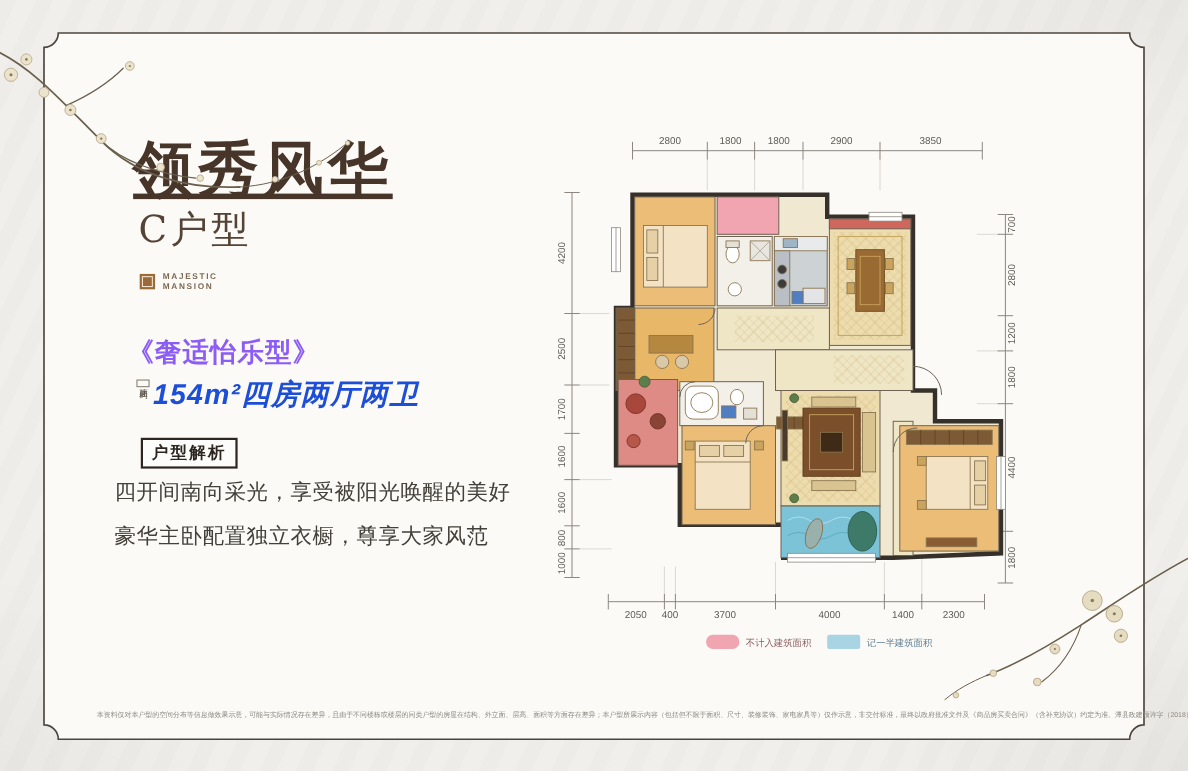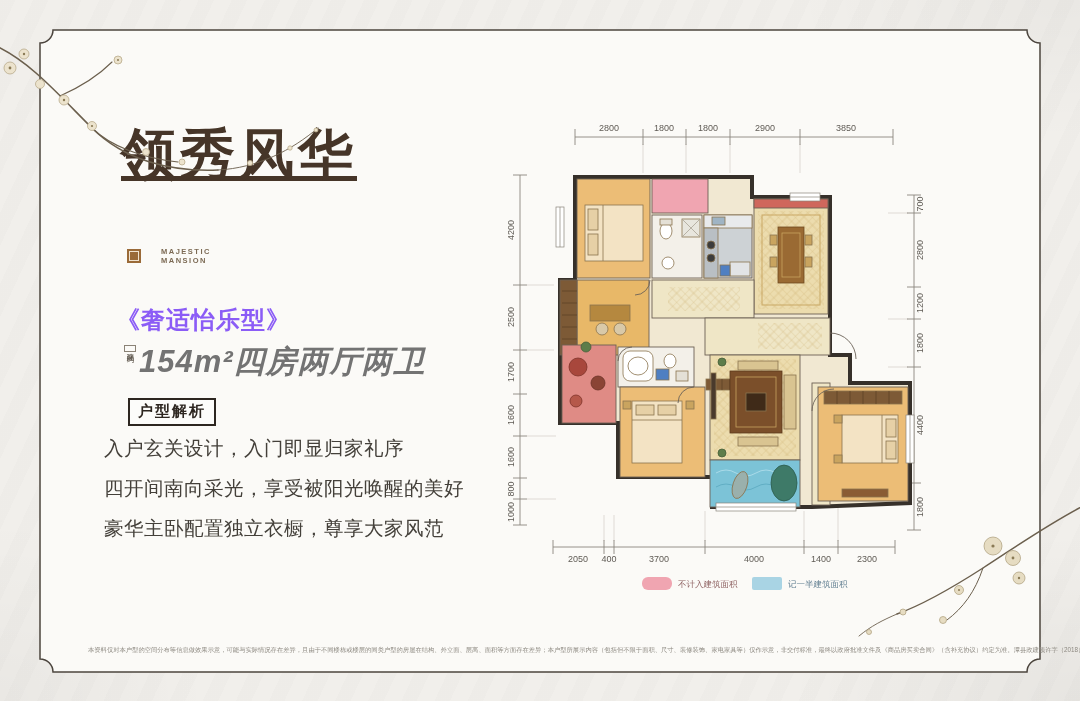--- a/index.html
+++ b/index.html
@@ -27,37 +27,37 @@
   .title {
     position:absolute; left:121px; top:118px;
     font-family:"DejaVu Serif", serif;
     font-size:55px; font-weight:800; letter-spacing:4px; color:#463528;text-decoration:underline;
   }
   .subtitle {
     position:absolute; left:126px; top:186px;
     font-family:"DejaVu Serif", serif;
     font-size:34px; font-weight:400; letter-spacing:3px; color:#544336;
   }
-  .brand { position:absolute; left:127px; top:247px; display:flex; align-items:center; gap:20px; }
+  .brand { position:absolute; left:127px; top:247px; display:flex; align-items:center; gap:7px; }
   .seal {
     width:14px; height:14px; background:#9a6a38; position:relative; flex:none;
   }
   .seal::after { content:""; position:absolute; inset:2px; border:1px solid rgba(255,248,235,.85); }
   .brand-words { font-size:7.5px; letter-spacing:1.5px; color:#7c6a54; line-height:1.25; font-weight:700;}
   .style-name {
     position:absolute; left:116px; top:304px;
     font-size:24px; font-weight:800; letter-spacing:1px; color:#8b5cf6;
   }
   .area-line { position:absolute; left:124px; top:341px; display:flex; align-items:flex-start; }
   .area-prefix {
     writing-mode:vertical-rl; text-orientation:upright;
     font-size:7.5px; color:#5a5248; letter-spacing:1px; margin:4px 3px 0 0;
     border:0.5px solid #8a8276; padding:1px 0;
   }
-  .area-text { font-size:31px; font-weight:800; font-style:italic; color:#737373; letter-spacing:1px; }
+  .area-text { font-size:26px; font-weight:800; font-style:italic; color:#1d4ed8; letter-spacing:1px; }
   .badge {
     position:absolute; left:128px; top:398px;
     display:inline-block; border:2px solid #2d2620; padding:2px 8px 3px;
     font-size:15px; font-weight:800; color:#2d2620; letter-spacing:2px;
     background:rgba(255,255,255,.35);
     text-align:center;
   }
   .features { position:absolute; left:104px; top:428px; }
   .features p { font-size:19.5px; color:#44403a; line-height:40px; letter-spacing:0.5px; white-space:nowrap; }
   .disclaimer {
@@ -74,40 +74,40 @@
 
 <div class="bg-texture"></div>
 
 <svg class="frame-svg" width="1080" height="701" viewBox="0 0 1080 701">
   <path d="M53,30 H1027 A13,13 0 0 0 1040,43 V659 A13,13 0 0 0 1027,672 H53 A13,13 0 0 0 40,659 V43 A13,13 0 0 0 53,30 Z" fill="#fbfaf7" stroke="#4c453e" stroke-width="1.5"></path>
 </svg>
 
 <div class="content">
 
   <div class="title">领秀风华</div>
+  <div class="subtitle">C户型</div>
 
   <div class="brand">
     <div class="seal"></div>
     <div class="brand-words">
       <div>MAJESTIC</div>
       <div>MANSION</div>
     </div>
   </div>
 
   <div class="style-name">《奢适怡乐型》</div>
 
   <div class="area-line">
     <span class="area-prefix">建面约</span>
     <span class="area-text">154m²四房两厅两卫</span>
   </div>
 
   <div class="badge">户型解析</div>
 
   <div class="features">
-    <p>入户玄关设计，入门即显归家礼序</p>
     <p>四开间南向采光，享受被阳光唤醒的美好</p>
     <p>豪华主卧配置独立衣橱，尊享大家风范</p>
   </div>
 
   <div class="disclaimer">本资料仅对本户型的空间分布等信息做效果示意，可能与实际情况存在差异，且由于不同楼栋或楼层的同类户型的房屋在结构、外立面、层高、面积等方面存在差异；本户型所展示内容（包括但不限于面积、尺寸、装修装饰、家电家具等）仅作示意，非交付标准，最终以政府批准文件及《商品房买卖合同》（含补充协议）约定为准。潭县政建预许字（2018）第19号</div>
 
   <svg class="fp-svg" style="left:490px; top:115px;" width="450" height="500" viewBox="0 0 450 500">
     <defs>
       <pattern id="lat" width="12" height="12" patternUnits="userSpaceOnUse" patternTransform="rotate(45)">
         <rect width="12" height="12" fill="none"></rect>

